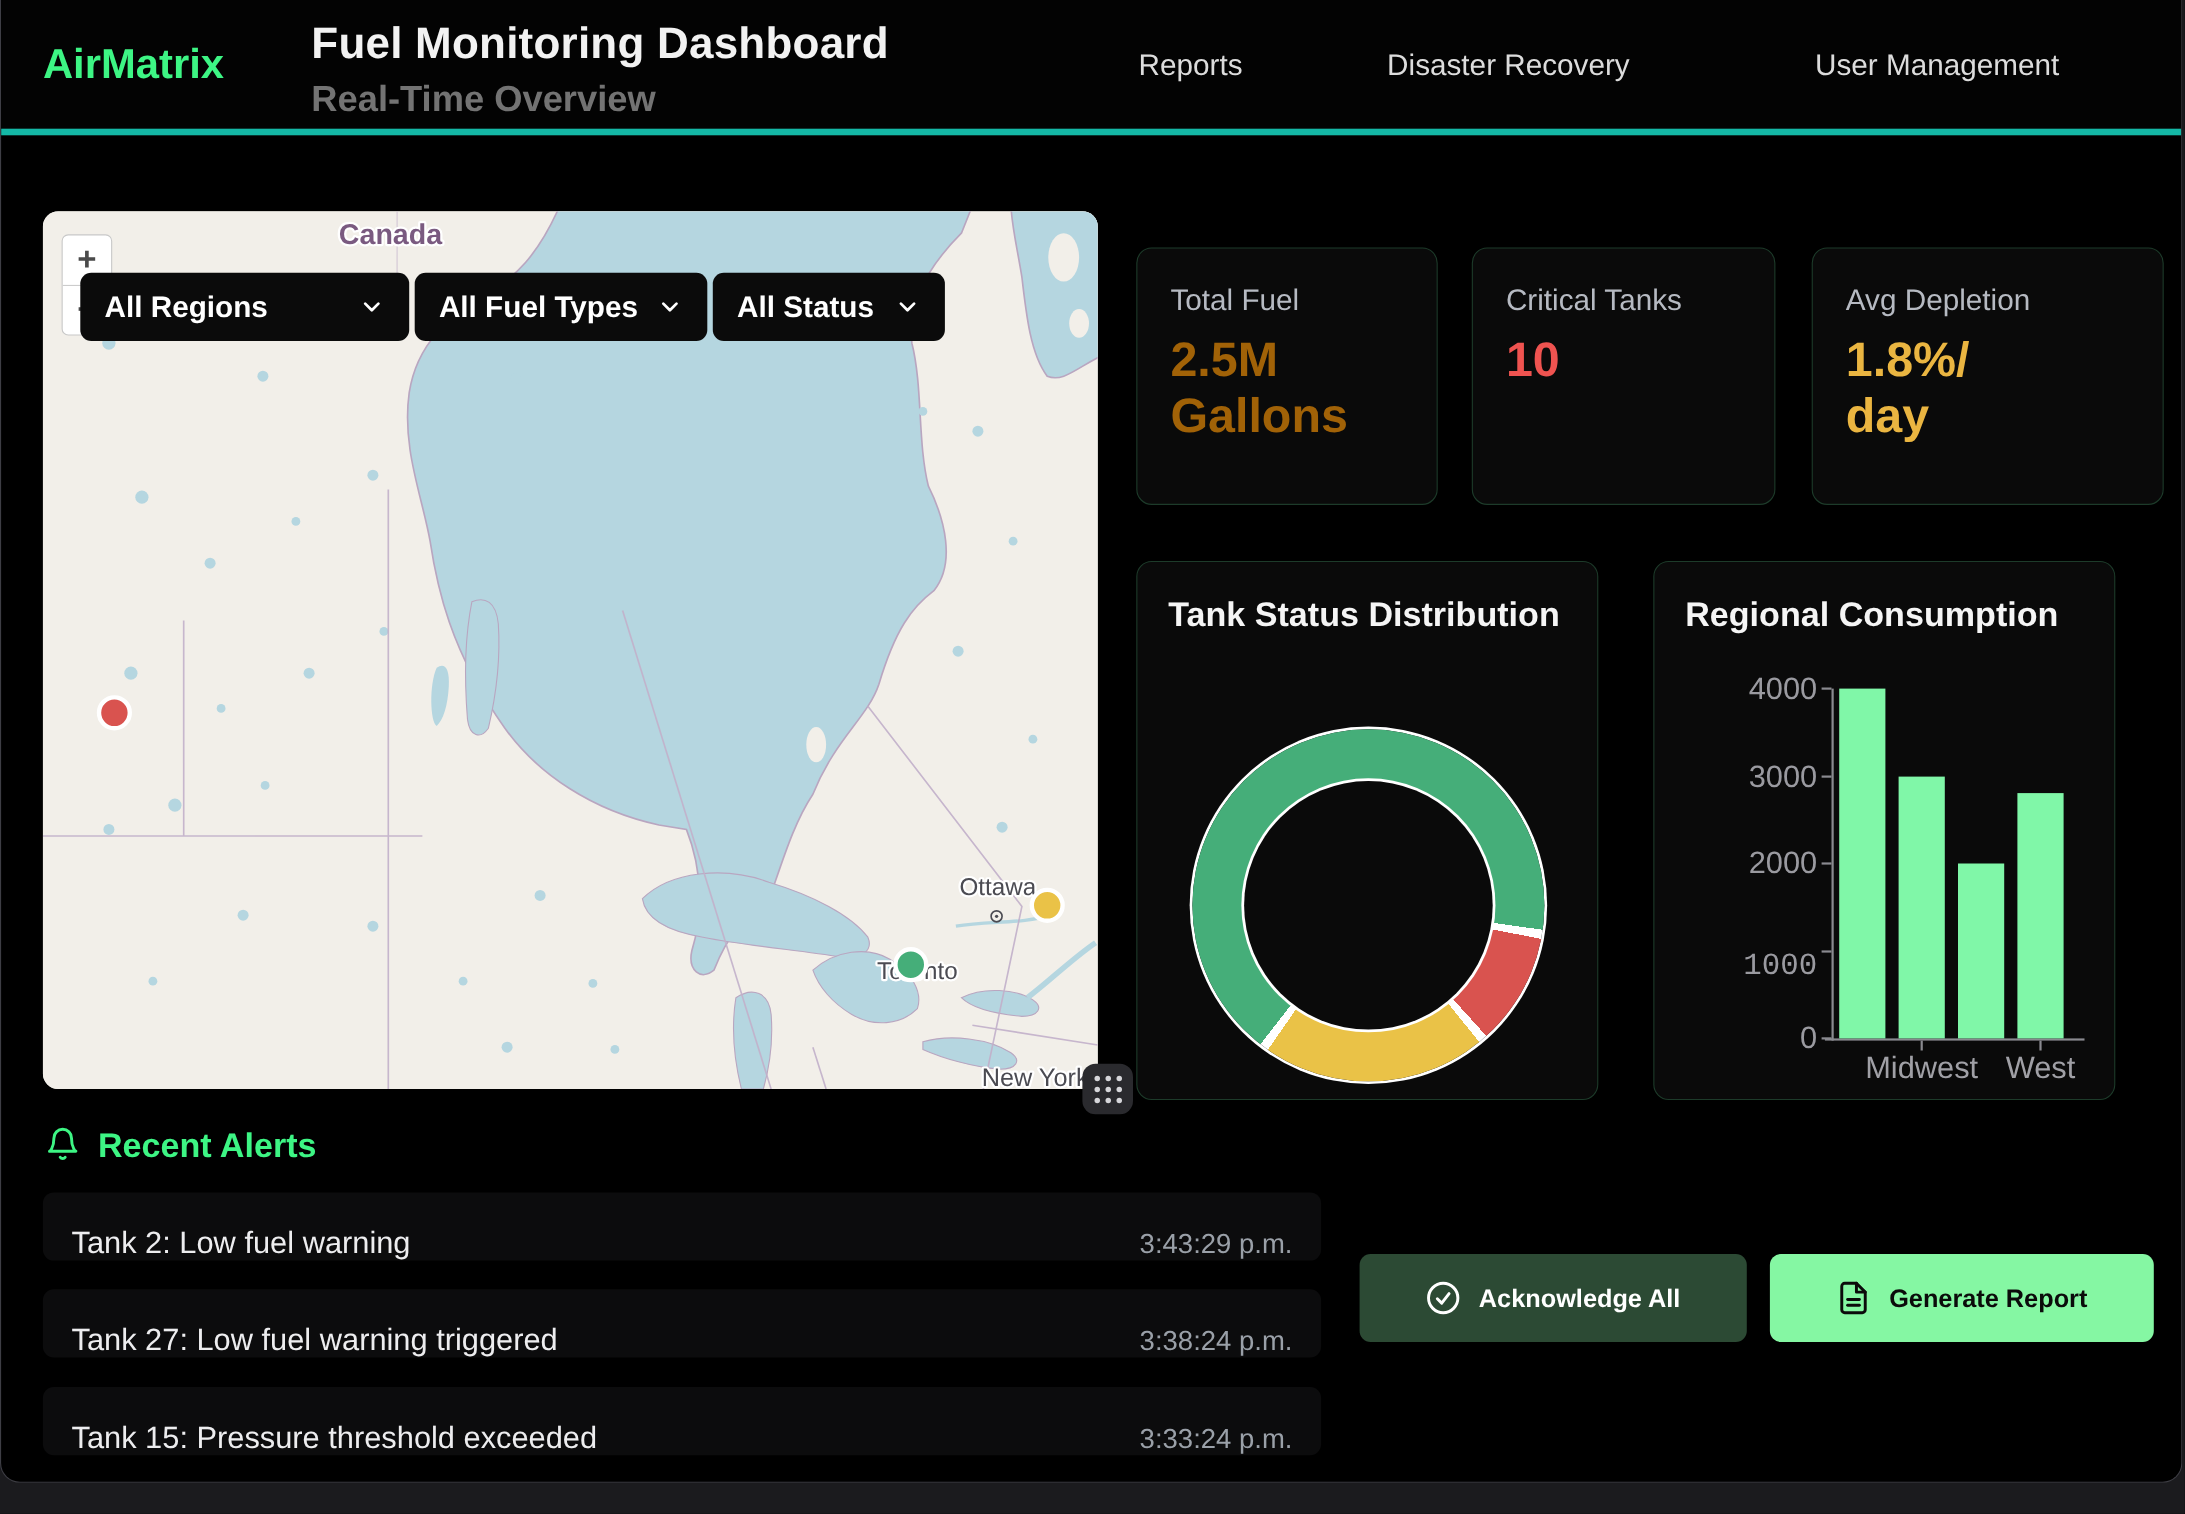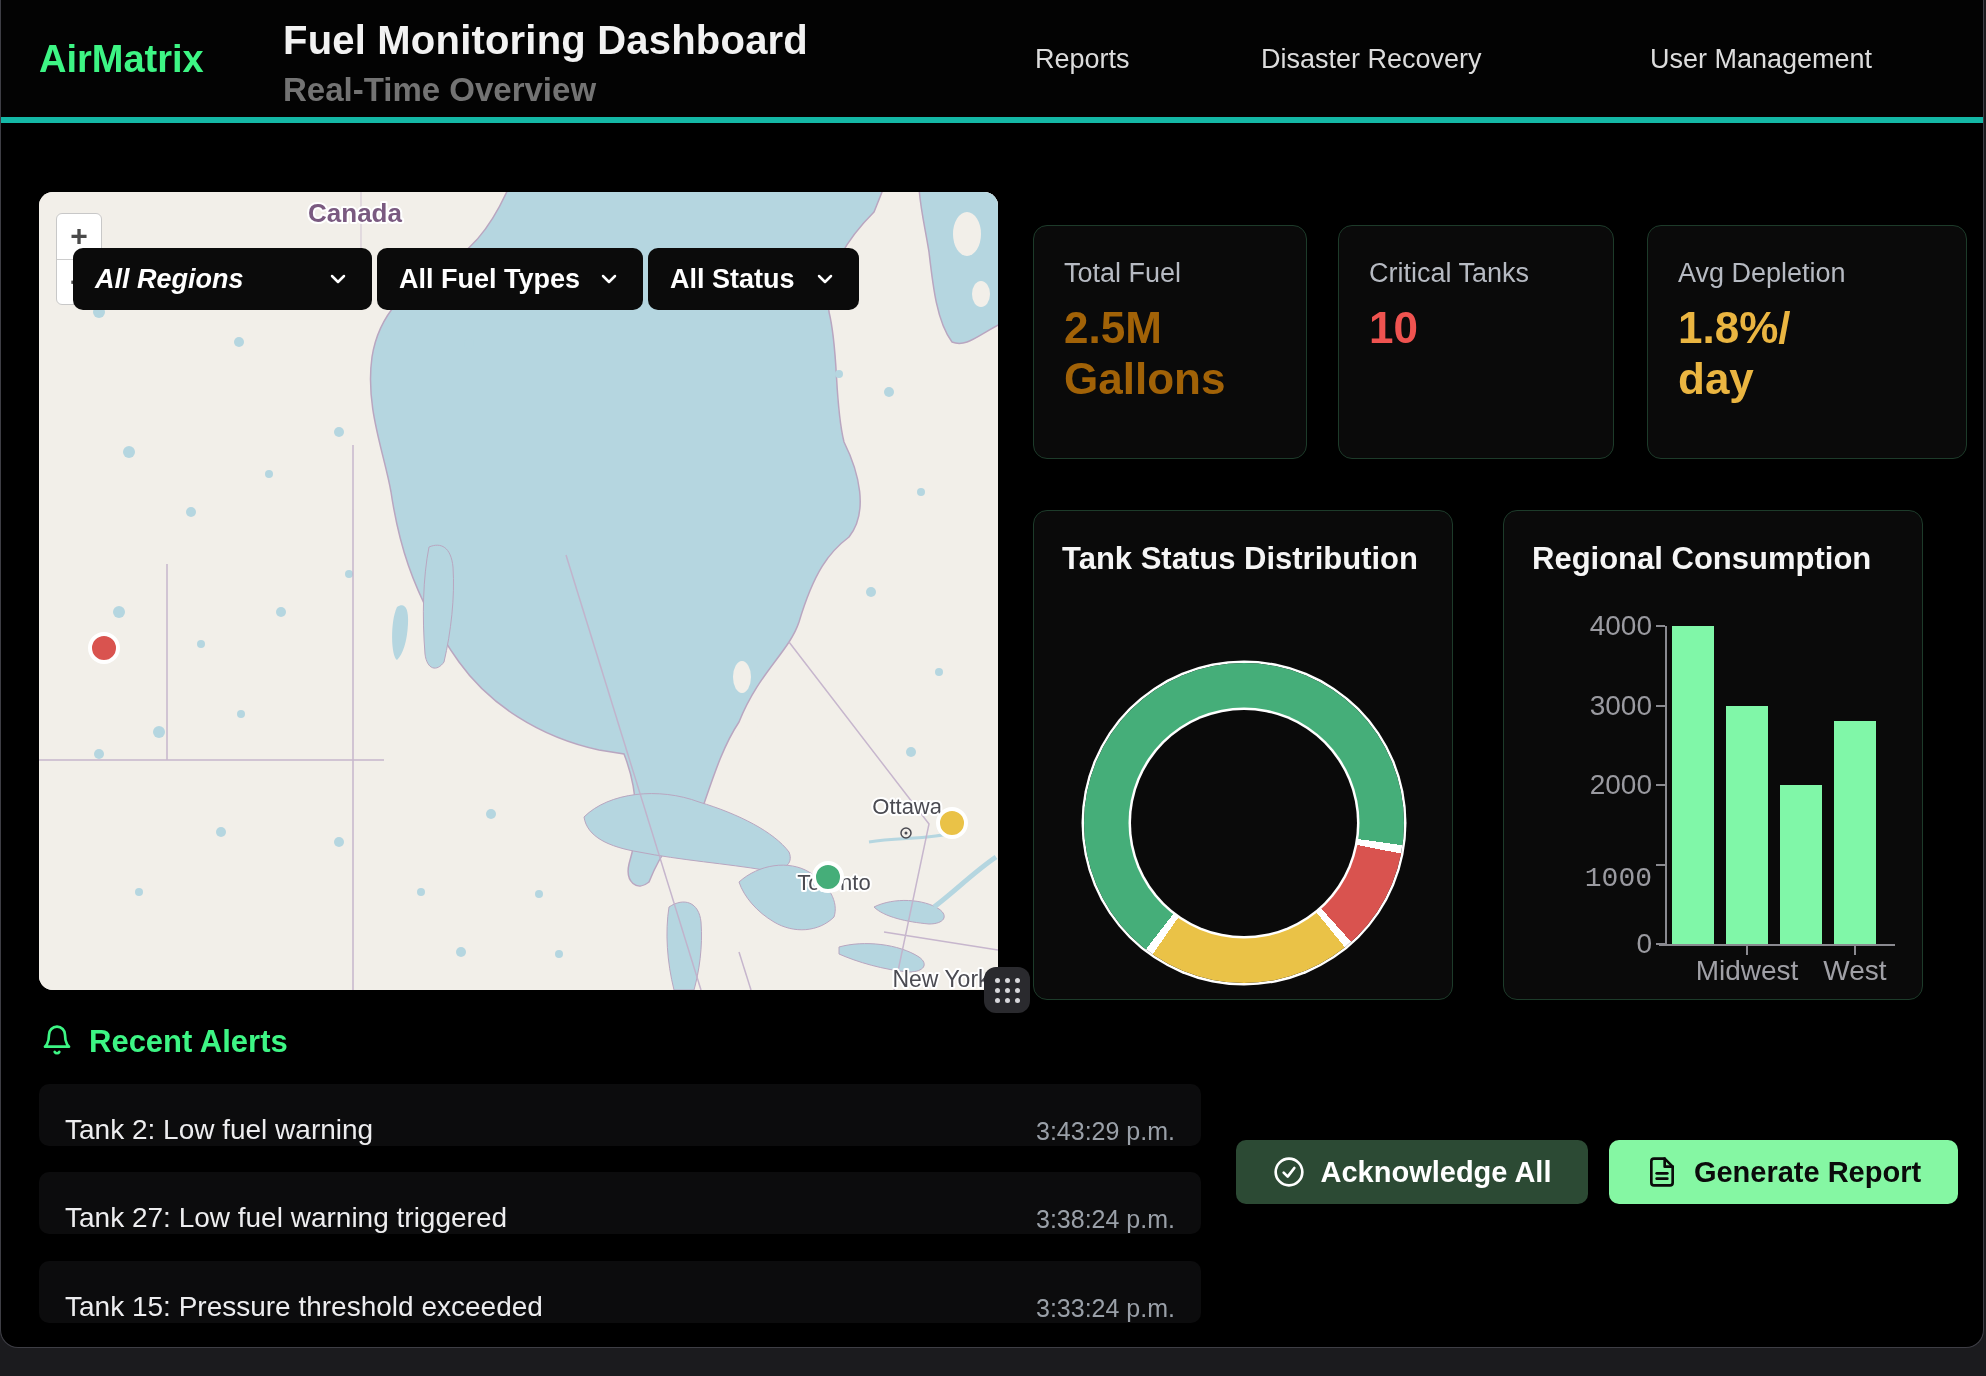--- a/index.html
+++ b/index.html
@@ -26,21 +26,21 @@
   .map-svg { position:absolute; left:0; top:0; }
   .zoom-ctl { position:absolute; left:17px; top:21px; width:46px; height:92px;
     background:#fff; border:1px solid #c8c8c8; border-radius:6px; z-index:1;
     display:flex; flex-direction:column; }
   .zoom-btn { flex:1; display:flex; align-items:center; justify-content:center;
     font-size:30px; font-weight:bold; color:#4a4a4a; }
   .zoom-btn:first-child { border-bottom:1px solid #ccc; }
   .dropdown { position:absolute; top:56px; height:62px; background:#0b0b0b;
     border-radius:10px; display:flex; align-items:center; z-index:2;
     padding:0 22px; color:#fff; font-size:27px; font-weight:bold; cursor:pointer; }
-  .dd-1 { left:34px;  width:299px;font-style:italic; }
+  .dd-1 { left:34px;  width:299px; }
   .dd-2 { left:338px; width:266px; }
   .dd-3 { left:609px; width:211px; }
   .dropdown svg { margin-left:auto; }
   .marker { position:absolute; width:32px; height:32px; border-radius:50%;
     border:4px solid #fff; z-index:1; cursor:pointer; }
   .marker-red    { left:49px;  top:440px; background:#d9534f; }
   .marker-yellow { left:897px; top:615px; background:#eac247; }
   .marker-green  { left:773px; top:669px; background:#45ae79; }
   .resize-handle { position:absolute; left:983px; top:967px; width:46px; height:46px;
     background:#2a2a2e; border-radius:12px; display:grid;
@@ -77,23 +77,23 @@
   
   .alerts-heading { position:absolute; left:40px; top:1024px; display:flex; align-items:flex-start; gap:16px; }
   .alerts-heading span { font-size:31px; font-weight:bold; color:#3df584; }
   .alert-row { position:absolute; left:38px; width:1162px; height:62px; background:#0c0c0d;
     border-radius:10px; display:flex; align-items:flex-end; padding:0 26px; cursor:pointer; }
   .alert-1 { top:1084px; } .alert-2 { top:1172px;gap:22px; } .alert-3 { top:1261px; }
   .alert-text { font-size:28px; color:#ededef; }
   .alert-time { margin-left:auto; font-size:25px; color:#9aa0a8; }
 
   
-  .btn { position:absolute; top:1140px; height:64px; border:none; border-radius:10px;
+  .btn { position:absolute; top:1140px; height:80px; border:none; border-radius:10px;
     display:flex; align-items:center; justify-content:center; gap:16px;
-    font-family:inherit; font-size:29px; font-weight:bold; cursor:pointer; }
+    font-family:inherit; font-size:23px; font-weight:bold; cursor:pointer; }
   .btn-ack { left:1235px; width:352px; background:#2c4a34; color:#fff; }
   .btn-gen { left:1608px; width:349px; background:#85f7a3; color:#0b0b0b; }
 </style>
 </head>
 <body>
 
 <div id="screen">
 <div class="app-frame">
 
   <header>

